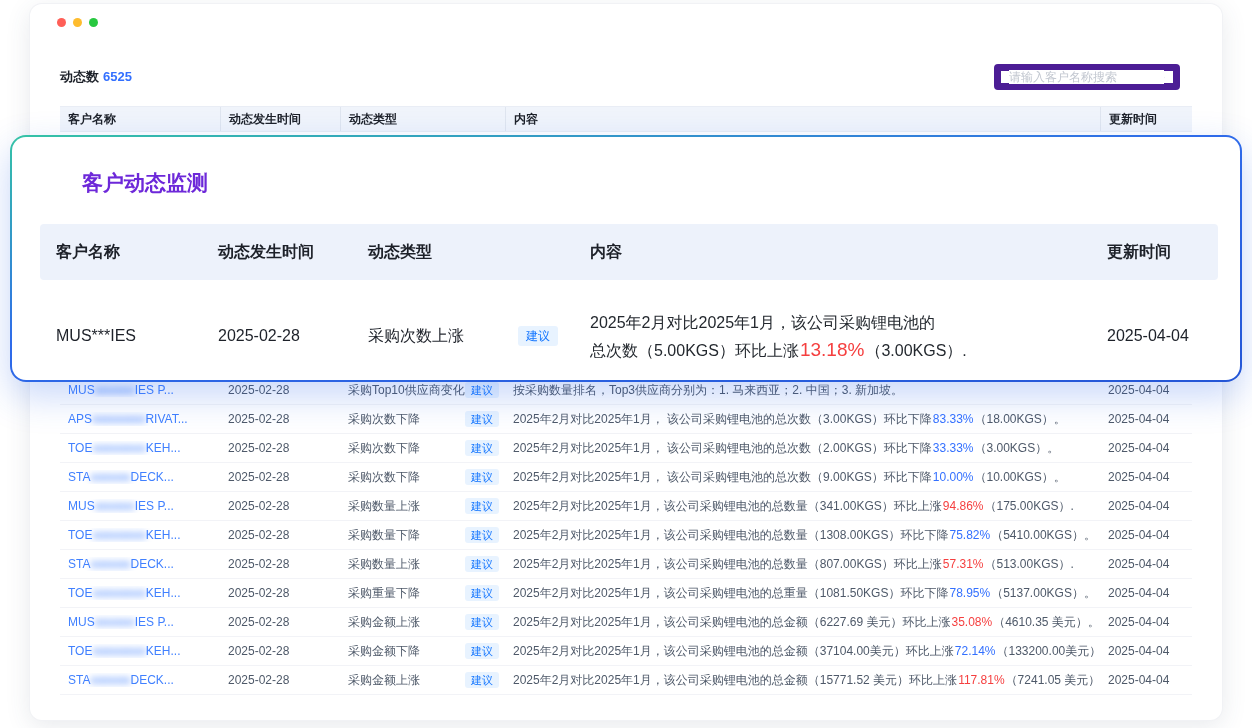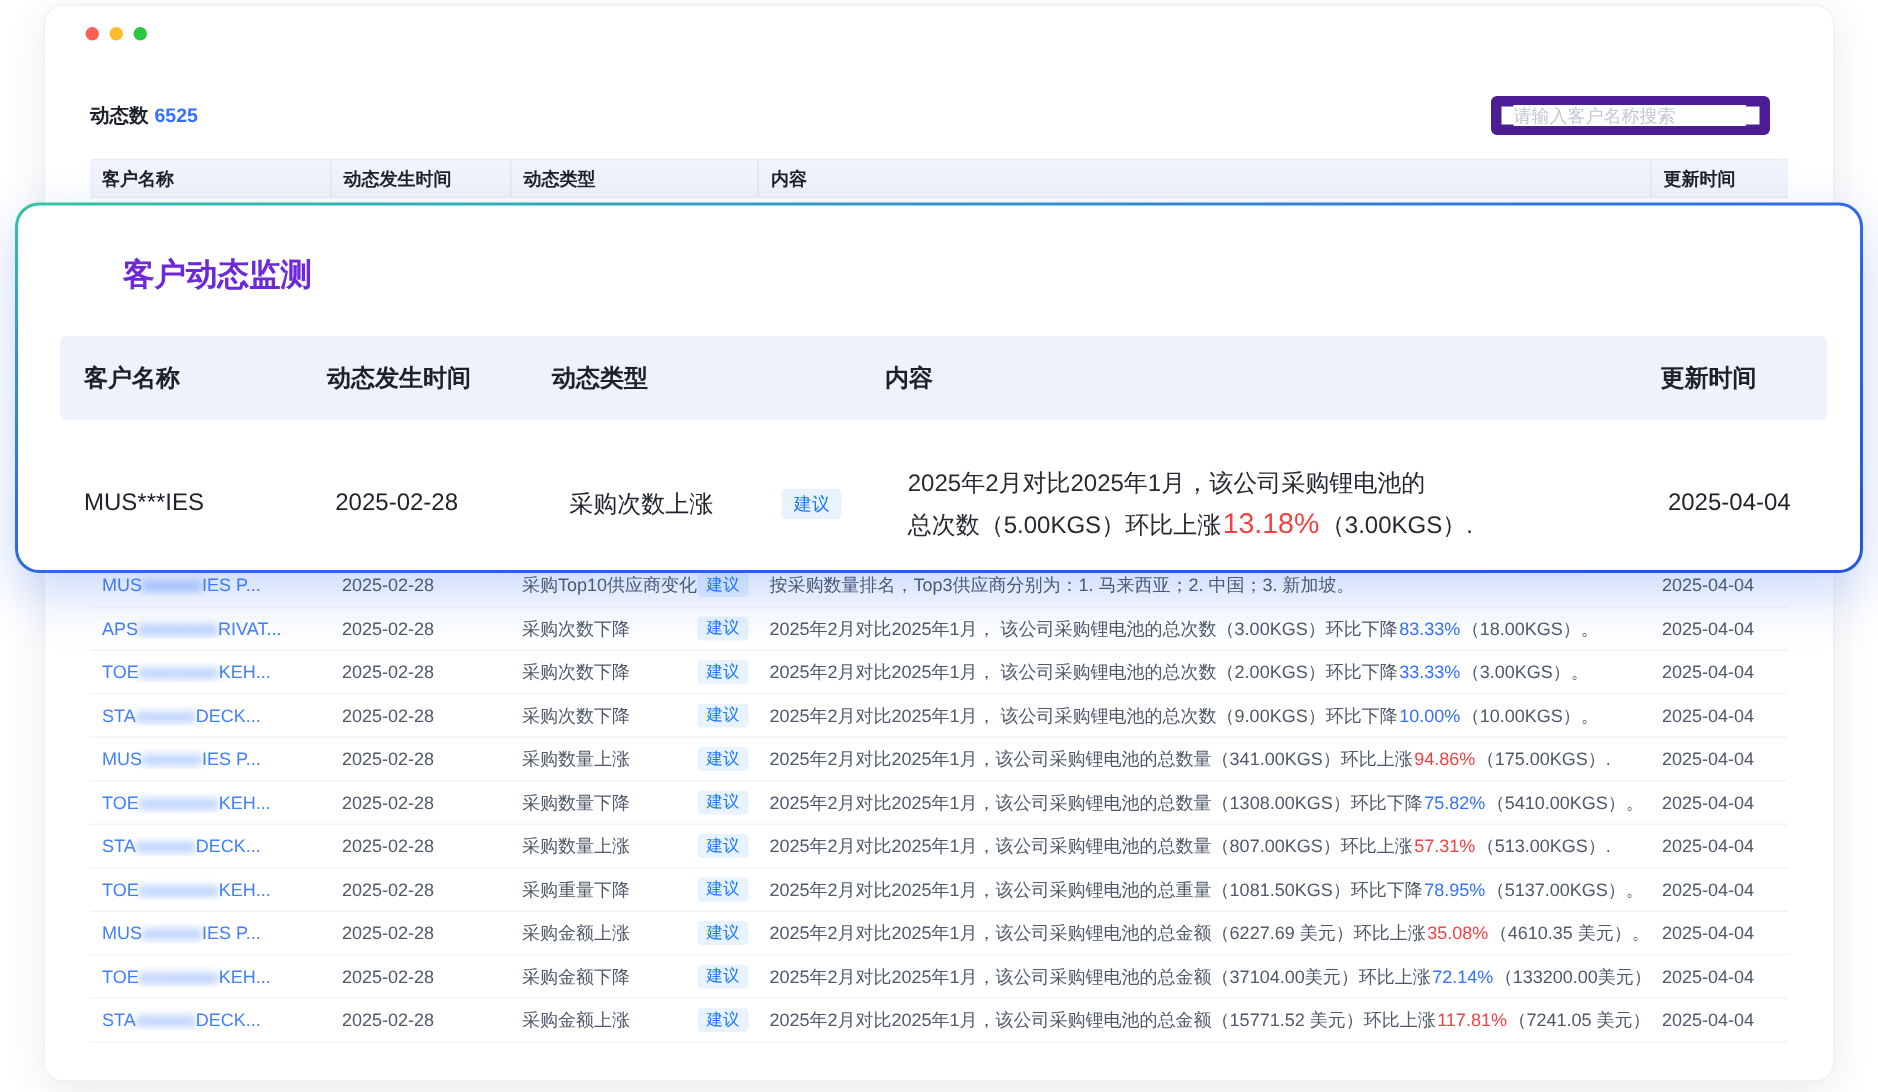--- a/index.html
+++ b/index.html
@@ -51,21 +51,21 @@
     background:linear-gradient(170deg,#35c3a6 0%, #2f6bea 45%, #2456d6 100%);
     box-shadow:0 14px 36px rgba(38,99,235,.25); z-index:5; }
   .overlay { width:100%; height:100%; background:#fff; border-radius:14px; position:relative; overflow:hidden; }
   .ov-title { position:absolute; left:22px; top:32px; font-size:21px; font-weight:700; color:#6d28d9;margin-left:48px; }
   .ov-head { position:absolute; left:28px; top:87px; width:1178px; height:56px; background:#edf2fb;
     border-radius:4px; display:flex; align-items:center; font-size:16px; font-weight:600; color:#1d2129; }
   .ov-head .ocell { padding-left:16px; }
   .o-name{width:162px;} .o-date{width:150px;} .o-type{width:222px;}
   .o-content{width:517px;} .o-upd{width:127px;}
   .ov-row { position:absolute; left:28px; top:143px; width:1178px; height:112px;
-    display:flex; align-items:center; font-size:16px; color:#1d2129;gap:12px; }
+    display:flex; align-items:center; font-size:16px; color:#1d2129; }
   .ov-row .ocell { padding-left:16px; }
   .ov-type { display:flex; align-items:center; padding-right:16px; }
   .ov-badge { margin-left:auto; font-size:12px; color:#1677ff; background:#e8f3ff;
     border-radius:3px; padding:3px 8px; line-height:14px; }
   .ov-content { line-height:27px; color:#24292f; }
   .ov-pct { font-size:19px; color:#f53f3f; margin:0 1px; }
 </style>
 </head>
 <body>
 

